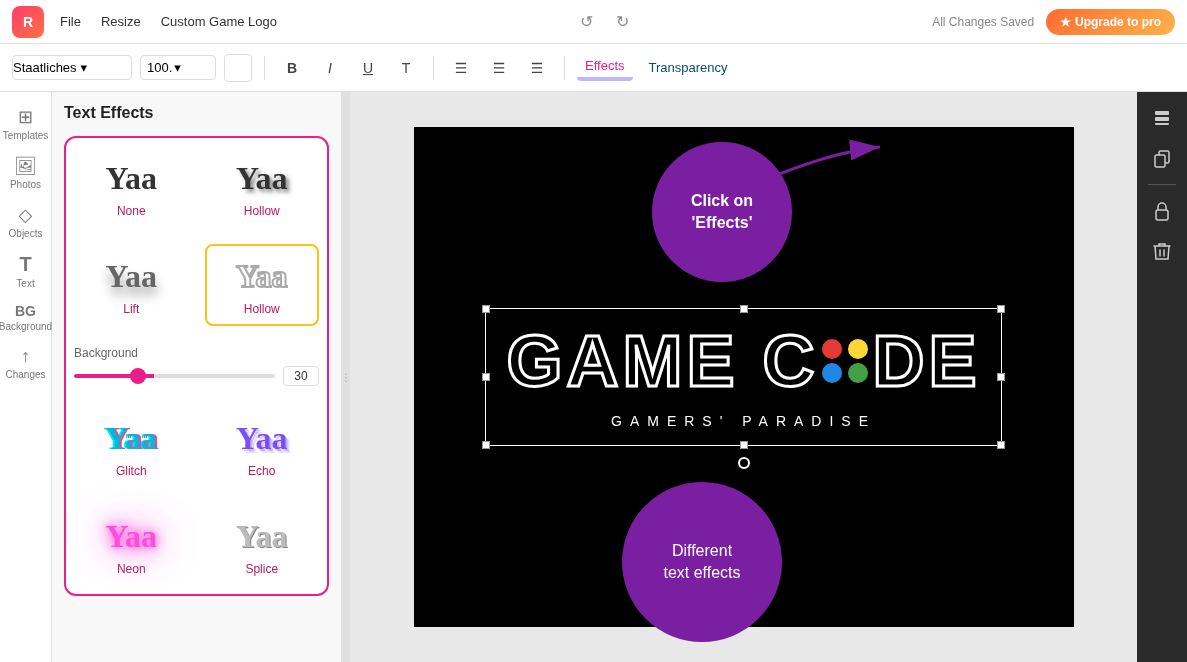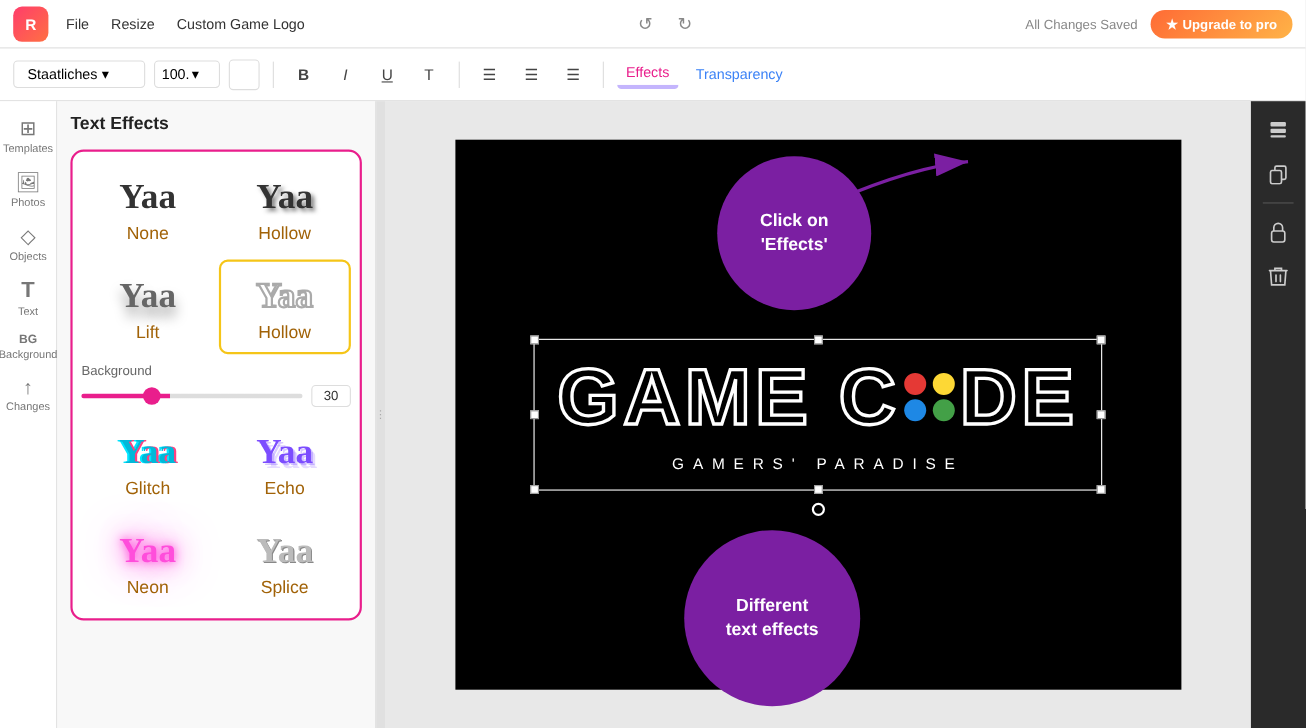--- a/index.html
+++ b/index.html
@@ -54,42 +54,42 @@
       height: 48px;
       background: #fff;
       border-bottom: 1px solid #e0e0e0;
       display: flex;
       align-items: center;
       padding: 0 12px;
       gap: 8px;
     }
     .font-selector {
       display: flex; align-items: center; gap: 4px;
-      border: 1px solid #ddd; border-radius: 4px; padding: 4px 12px;
+      border: 1px solid #ddd; border-radius: 4px; padding: 4px 0;
       font-size: 13px; cursor: pointer; min-width: 120px;
     }
     .font-size-selector {
       display: flex; gap: 2px;
       border: 1px solid #ddd; border-radius: 4px; padding: 4px 6px;
-      font-size: 13px; cursor: pointer; width: 60px;
+      font-size: 13px; cursor: pointer; width: 76px;
     }
     .color-swatch {
       width: 28px; height: 28px; border-radius: 4px;
       border: 1px solid #ddd; background: white; cursor: pointer;
     }
     .toolbar-divider { width: 1px; height: 24px; background: #ddd; margin: 0 4px; }
     .toolbar-btn {
       width: 30px; height: 30px; border: none; background: none;
       cursor: pointer; font-size: 14px; display: flex; align-items: center; justify-content: center;
       border-radius: 4px; color: #444;
     }
     .toolbar-btn.bold { font-weight: 900; }
     .toolbar-btn.italic { font-style: italic; }
     .effects-btn {
-      font-size: 13px; font-weight: 500; color: #3b82f6; padding: 4px 8px;
+      font-size: 13px; font-weight: 500; color: #0c4a6e; padding: 4px 8px;
       cursor: pointer; border-radius: 4px;
     }
     .effects-btn.active { color: #e91e8c; border-bottom: 4px solid #c4b5fd; }
 
     
     .main-layout {
       display: flex;
       height: calc(662px - 44px - 48px);
     }
 
@@ -125,41 +125,41 @@
     }
 
     
     .effects-grid {
       border: 2px solid #e91e8c;
       border-radius: 12px;
       background: white;
       padding: 8px;
       display: grid;
       grid-template-columns: 1fr 1fr;
-      gap: 4px;
+      gap: 16px;
       margin-bottom: 14px;
     }
     .effect-card {
       border-radius: 8px;
       padding: 8px 4px;
       display: flex;
       flex-direction: column;
       align-items: center;
       cursor: pointer;
       border: 2px solid transparent;
     }
     .effect-card.selected { border-color: #f5c518; background: white; }
     .effect-card .effect-text {
       font-size: 32px; font-weight: 900; line-height: 1;
       font-family: Georgia, serif;
       margin-bottom: 4px;
       height: 44px; display: flex; align-items: center;
     }
     .effect-card .effect-name {
-      font-size: 16px; color: #a16207;
+      font-size: 12px; color: #be185d;
     }
     .effect-none .effect-text { color: #333; }
     .effect-shadow .effect-text { color: #333; text-shadow: 3px 3px 4px rgba(0,0,0,0.5); }
     .effect-lift .effect-text { color: #666; text-shadow: 0 8px 12px rgba(0,0,0,0.4); }
     .effect-hollow .effect-text {
       color: transparent;
       -webkit-text-stroke: 2px #aaa;
     }
     .effect-glitch .effect-text {
       color: #00b8d9;
@@ -397,21 +397,21 @@
     </div>
     <div class="sidebar-icon-item">
       <span class="icon">◇</span>
       <span class="label">Objects</span>
     </div>
     <div class="sidebar-icon-item">
       <span class="icon" style="font-weight:900;font-size:20px;">T</span>
       <span class="label">Text</span>
     </div>
     <div class="sidebar-icon-item">
-      <span class="icon" style="font-size:11px;font-weight:700;">BG</span>
+      <span class="icon" style="font-size:14px;font-weight:700;">BG</span>
       <span class="label">Background</span>
     </div>
     <div class="sidebar-icon-item">
       <span class="icon">↑</span>
       <span class="label">Changes</span>
     </div>
   </div>
 
   <div class="text-effects-panel">
     <div class="panel-title">Text Effects</div>
@@ -479,21 +479,21 @@
     <svg style="position:absolute; top:0; left:0; width:100%; height:100%; pointer-events:none; z-index:9;">
       <defs>
         <marker id="arrowhead1" markerWidth="10" markerHeight="7" refX="10" refY="3.5" orient="auto">
           <polygon points="0 0, 10 3.5, 0 7" fill="#7b1fa2"></polygon>
         </marker>
       </defs>
       <path d="M 410 90 Q 480 60 530 55" stroke="#7b1fa2" stroke-width="3" fill="none" marker-end="url(#arrowhead1)"></path>
     </svg>
 
     <div class="callout callout2" style="position:absolute; bottom:40px; left:240px; width:160px; height:160px; z-index:10; border-radius:50%; background:#7b1fa2;">
-      <span style="font-size:16px; font-weight:700; color:white; text-align:center; line-height:1.4;">Different<br>text effects</span>
+      <span style="font-size:16px; font-weight:400; color:white; text-align:center; line-height:1.4;">Different<br>text effects</span>
     </div>
 
     <div class="canvas-bg">
 
       <div class="selection-box">
         <div class="selection-handle handle-tl"></div>
         <div class="selection-handle handle-tr"></div>
         <div class="selection-handle handle-bl"></div>
         <div class="selection-handle handle-br"></div>
         <div class="selection-handle handle-tm"></div>

